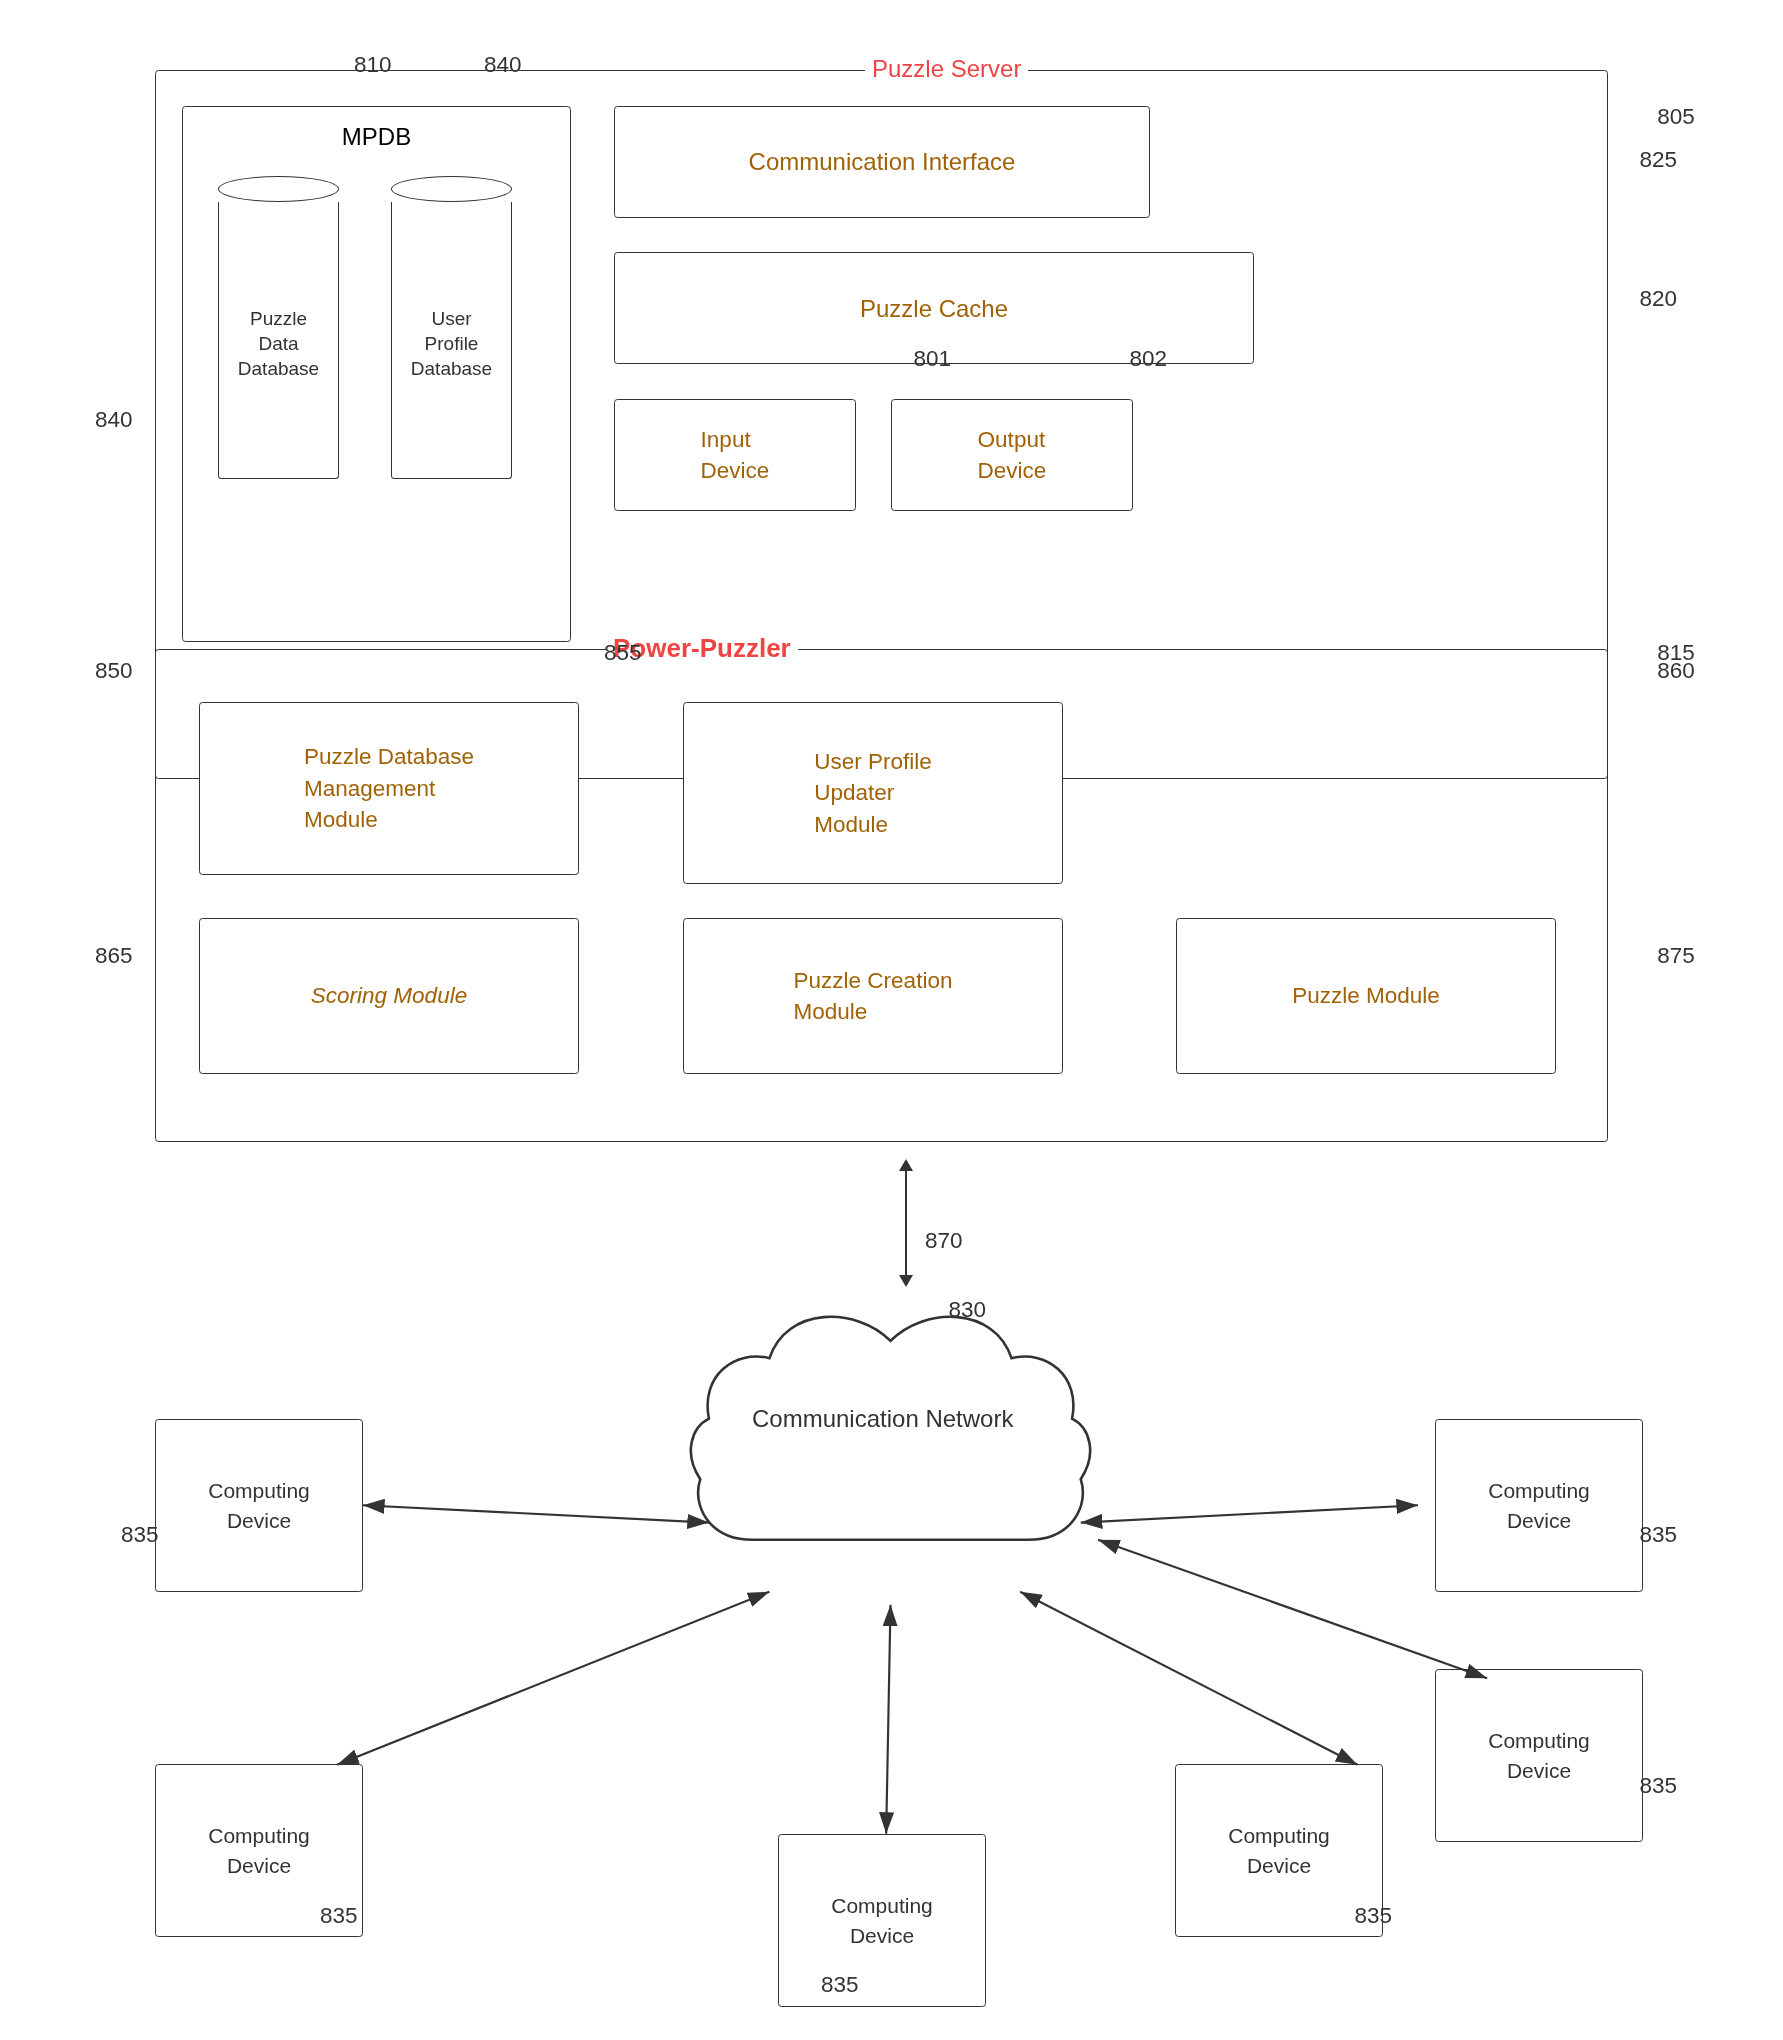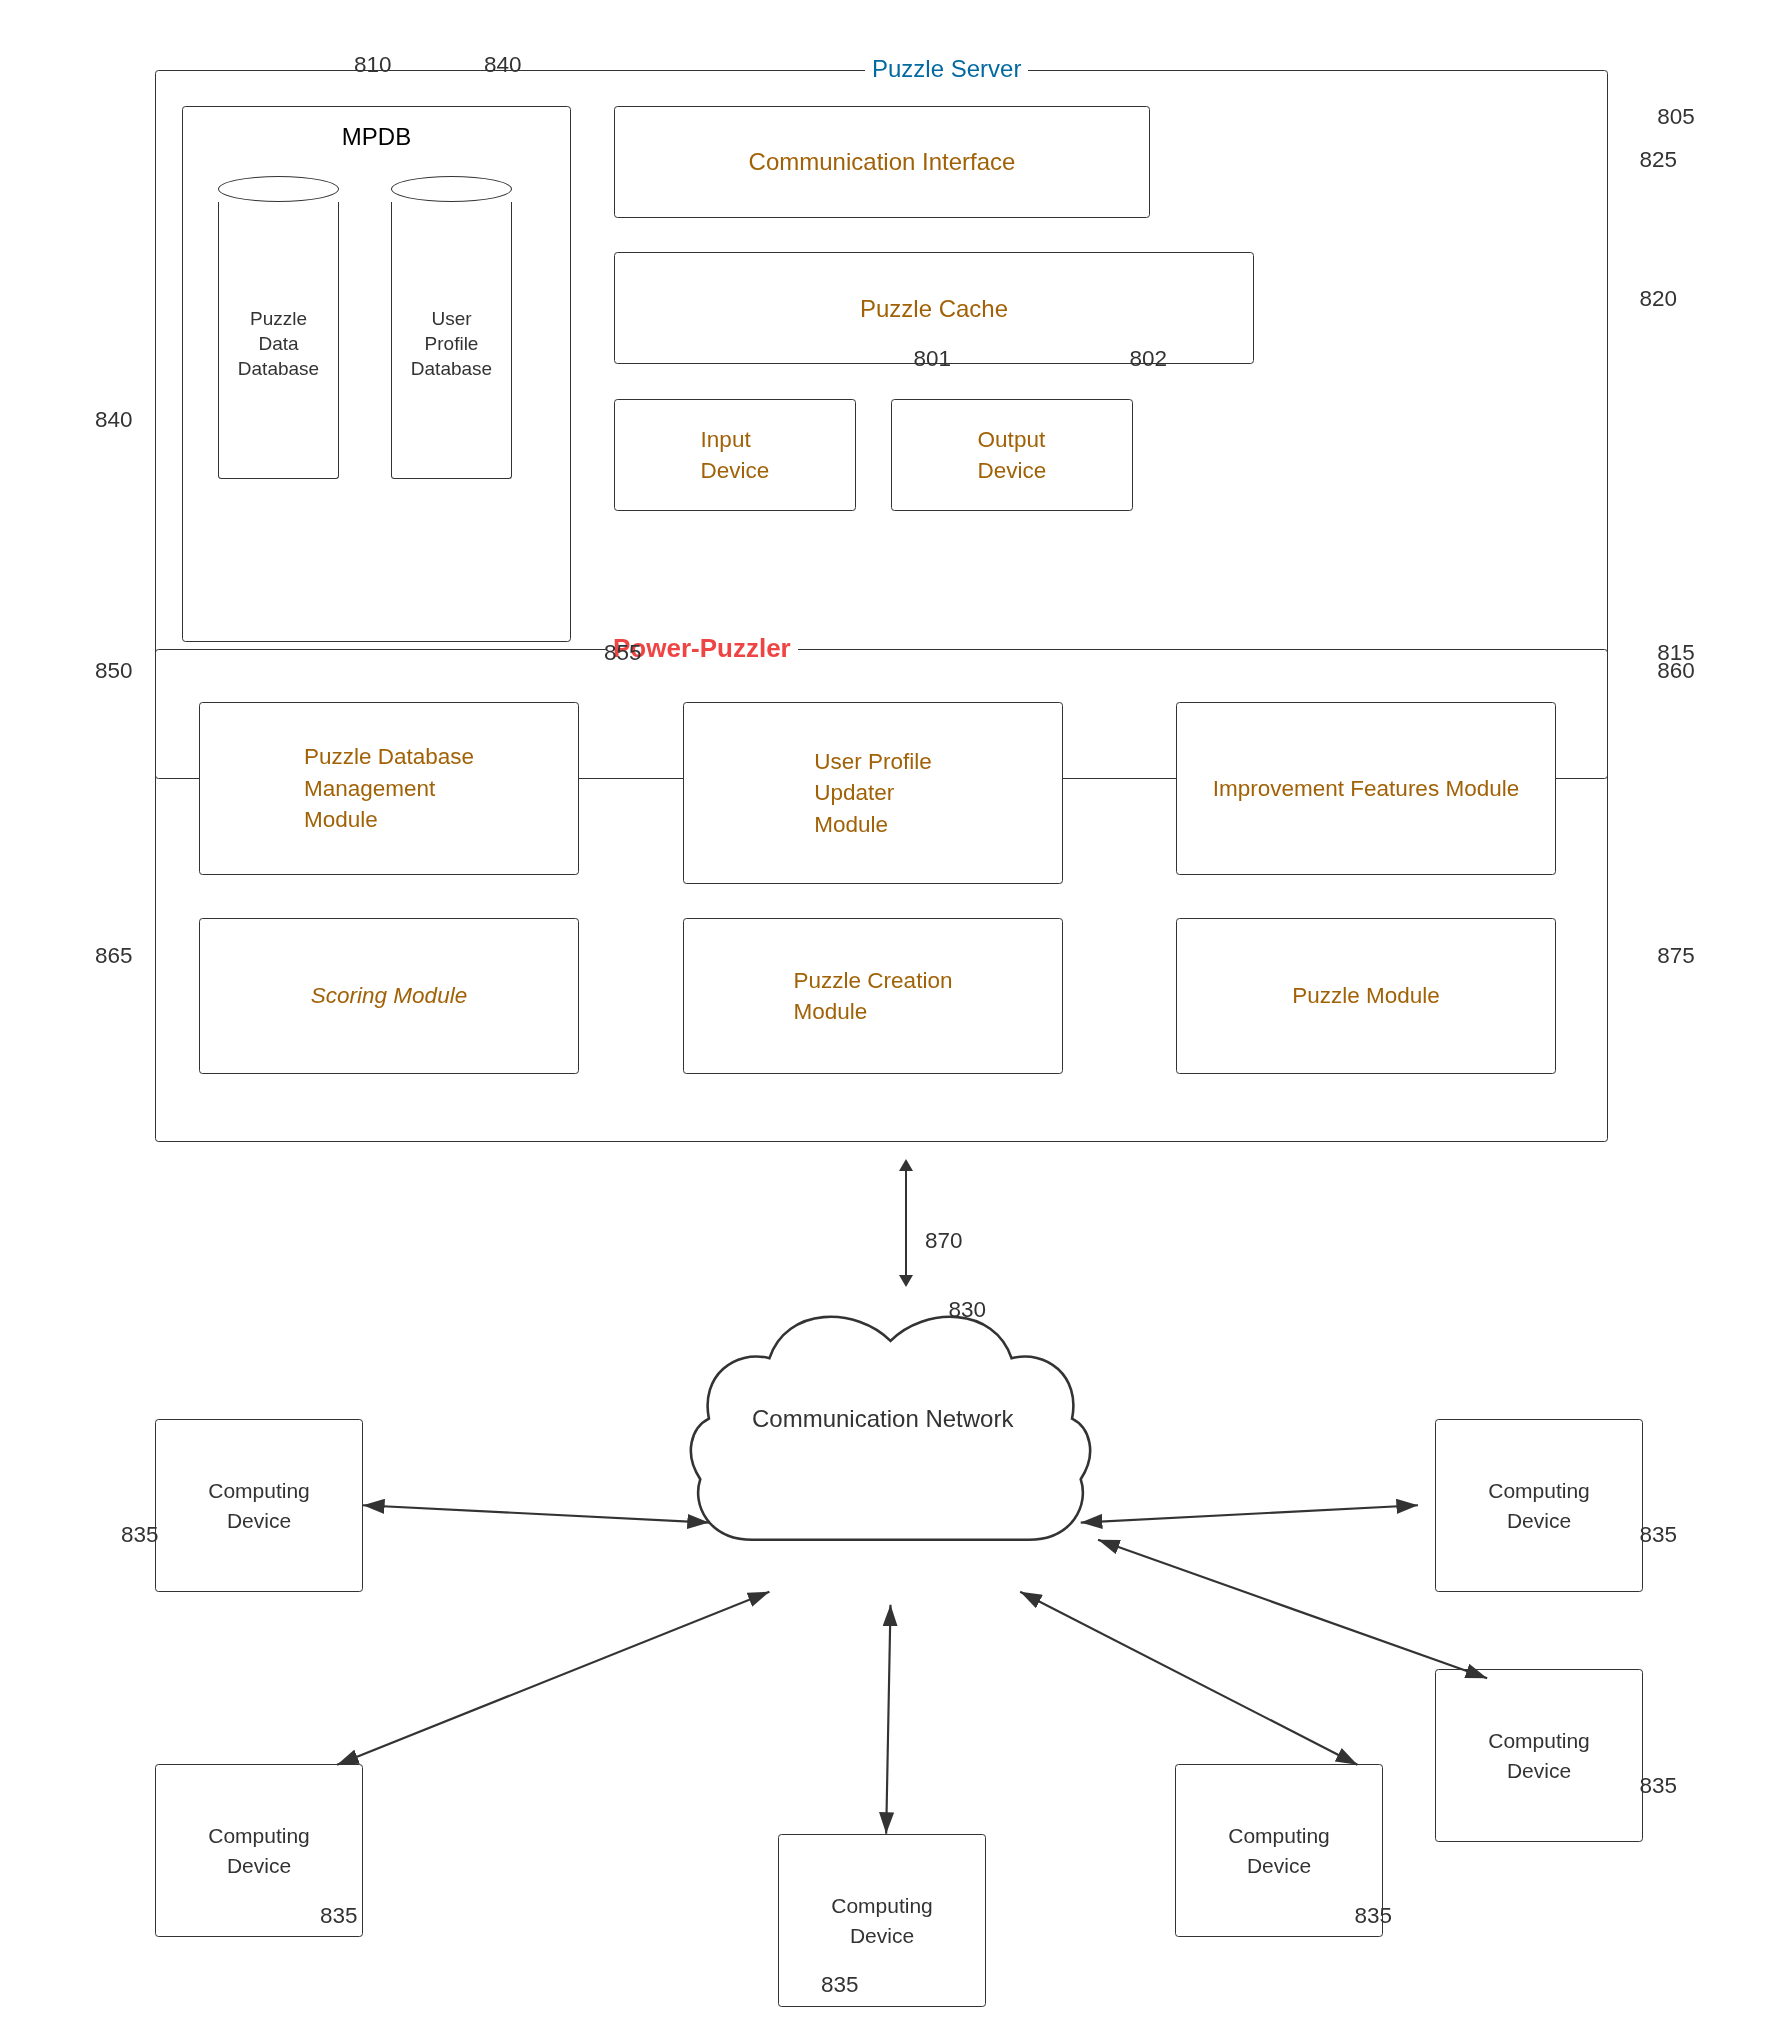--- a/index.html
+++ b/index.html
@@ -27,21 +27,21 @@
       width: 1453px;
       height: 709px;
       border: 1.7px solid #333;
       border-radius: 3.5px;
     }
     .puzzle-server-label {
       position: absolute;
       top: -15.6px;
       left: 709px;
       font-size: 24px;
-      color: #0369a1;
+      color: #ef4444;
       background: #fff;
       padding: 0 7px;
     }
 
     
     .mpdb-box {
       position: absolute;
       top: 35px;
       left: 26px;
       width: 389px;
@@ -228,25 +228,20 @@
     <span class="power-puzzler-label">Power-Puzzler</span>
 
     <div class="module-box" style="top:52px;left:43px;width:380px;height:173px;">
       <span>Puzzle Database<br>Management<br>Module</span>
     </div>
 
     <div class="module-box" style="top:52px;left:527px;width:380px;height:182px;">
       <span>User Profile<br>Updater<br>Module</span>
     </div>
 
-    <div class="module-box" style="top:52px;left:1020px;width:380px;height:173px;">
-      <span>Improvement
-Features
-Module</span>
-    </div>
 
     <div class="module-box" style="top:268px;left:43px;width:380px;height:156px;font-style:italic;">
       <span>Scoring Module</span>
     </div>
 
     <div class="module-box" style="top:268px;left:527px;width:380px;height:156px;">
       <span>Puzzle Creation<br>Module</span>
     </div>
 
     <div class="module-box" style="top:268px;left:1020px;width:380px;height:156px;">

